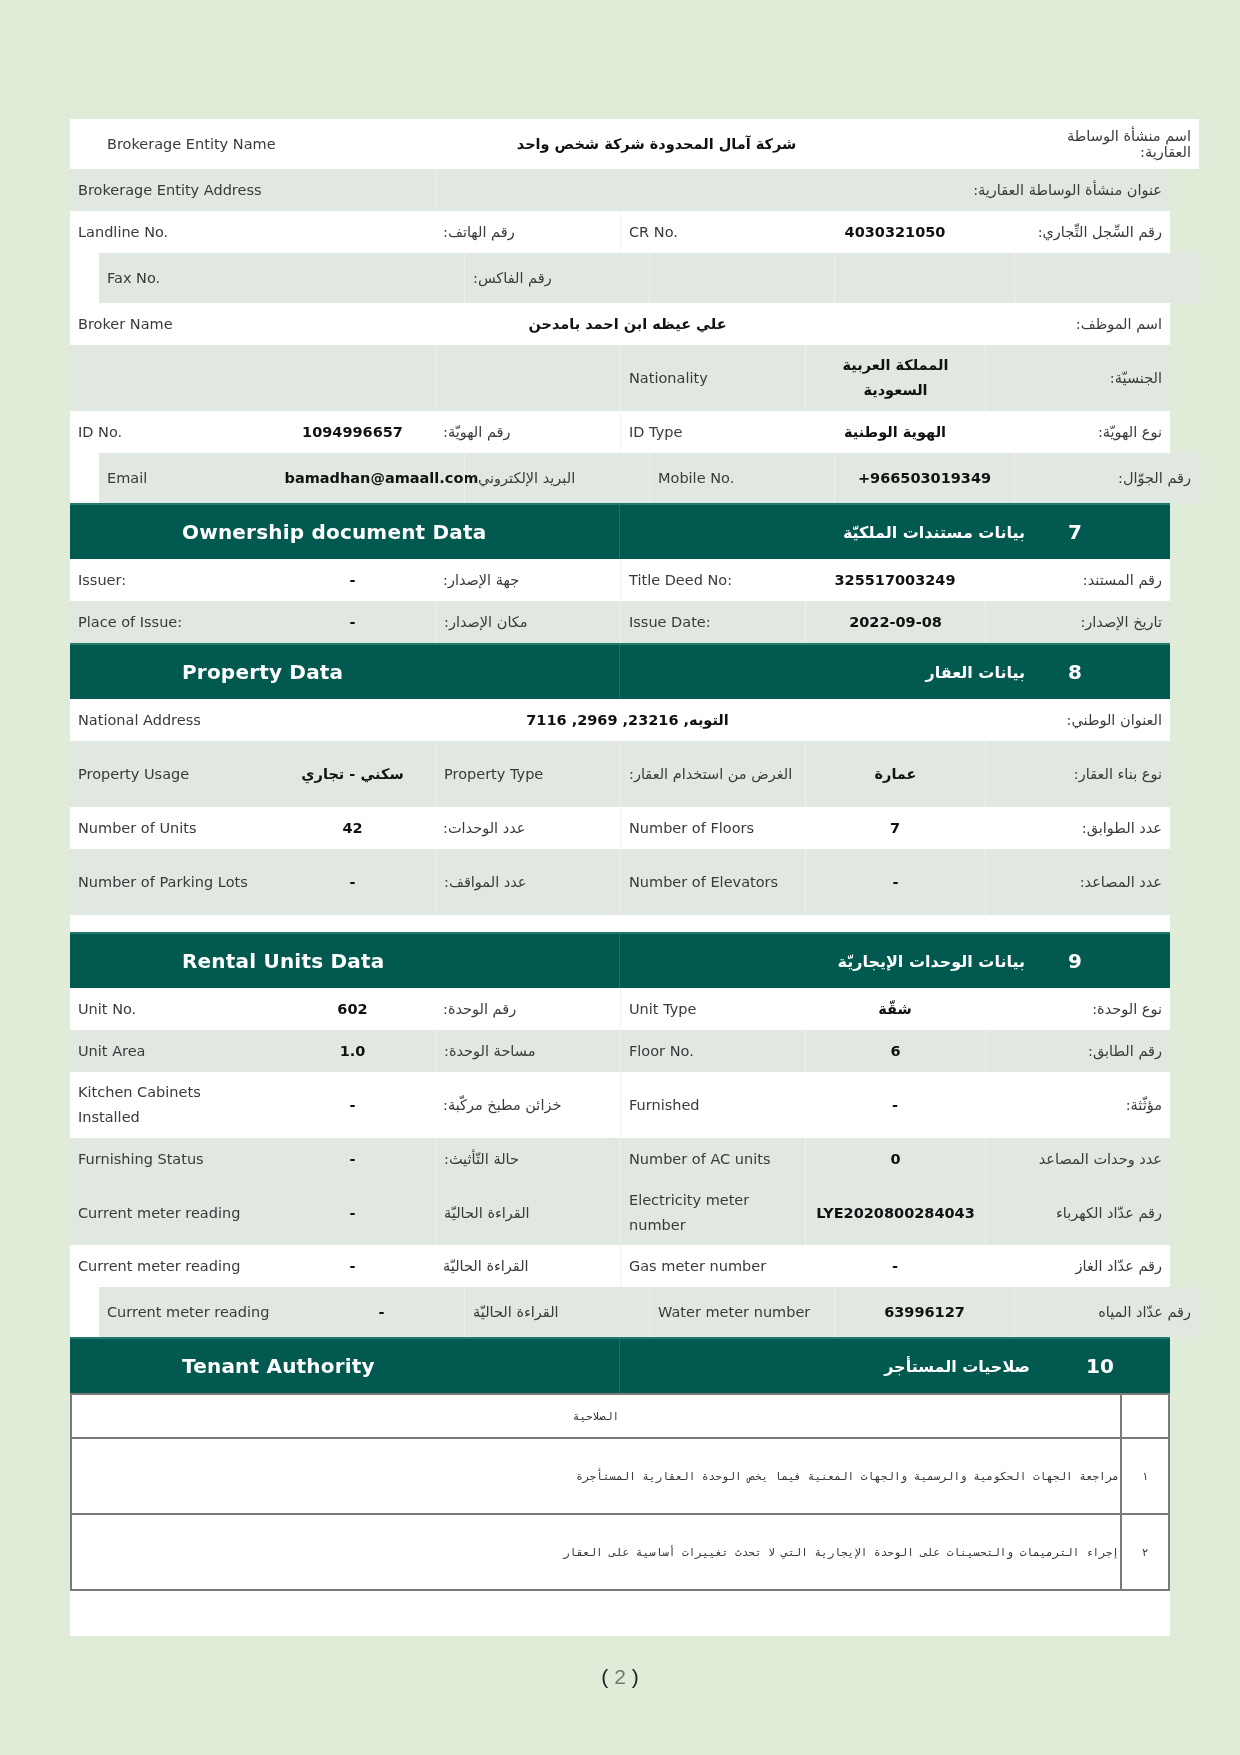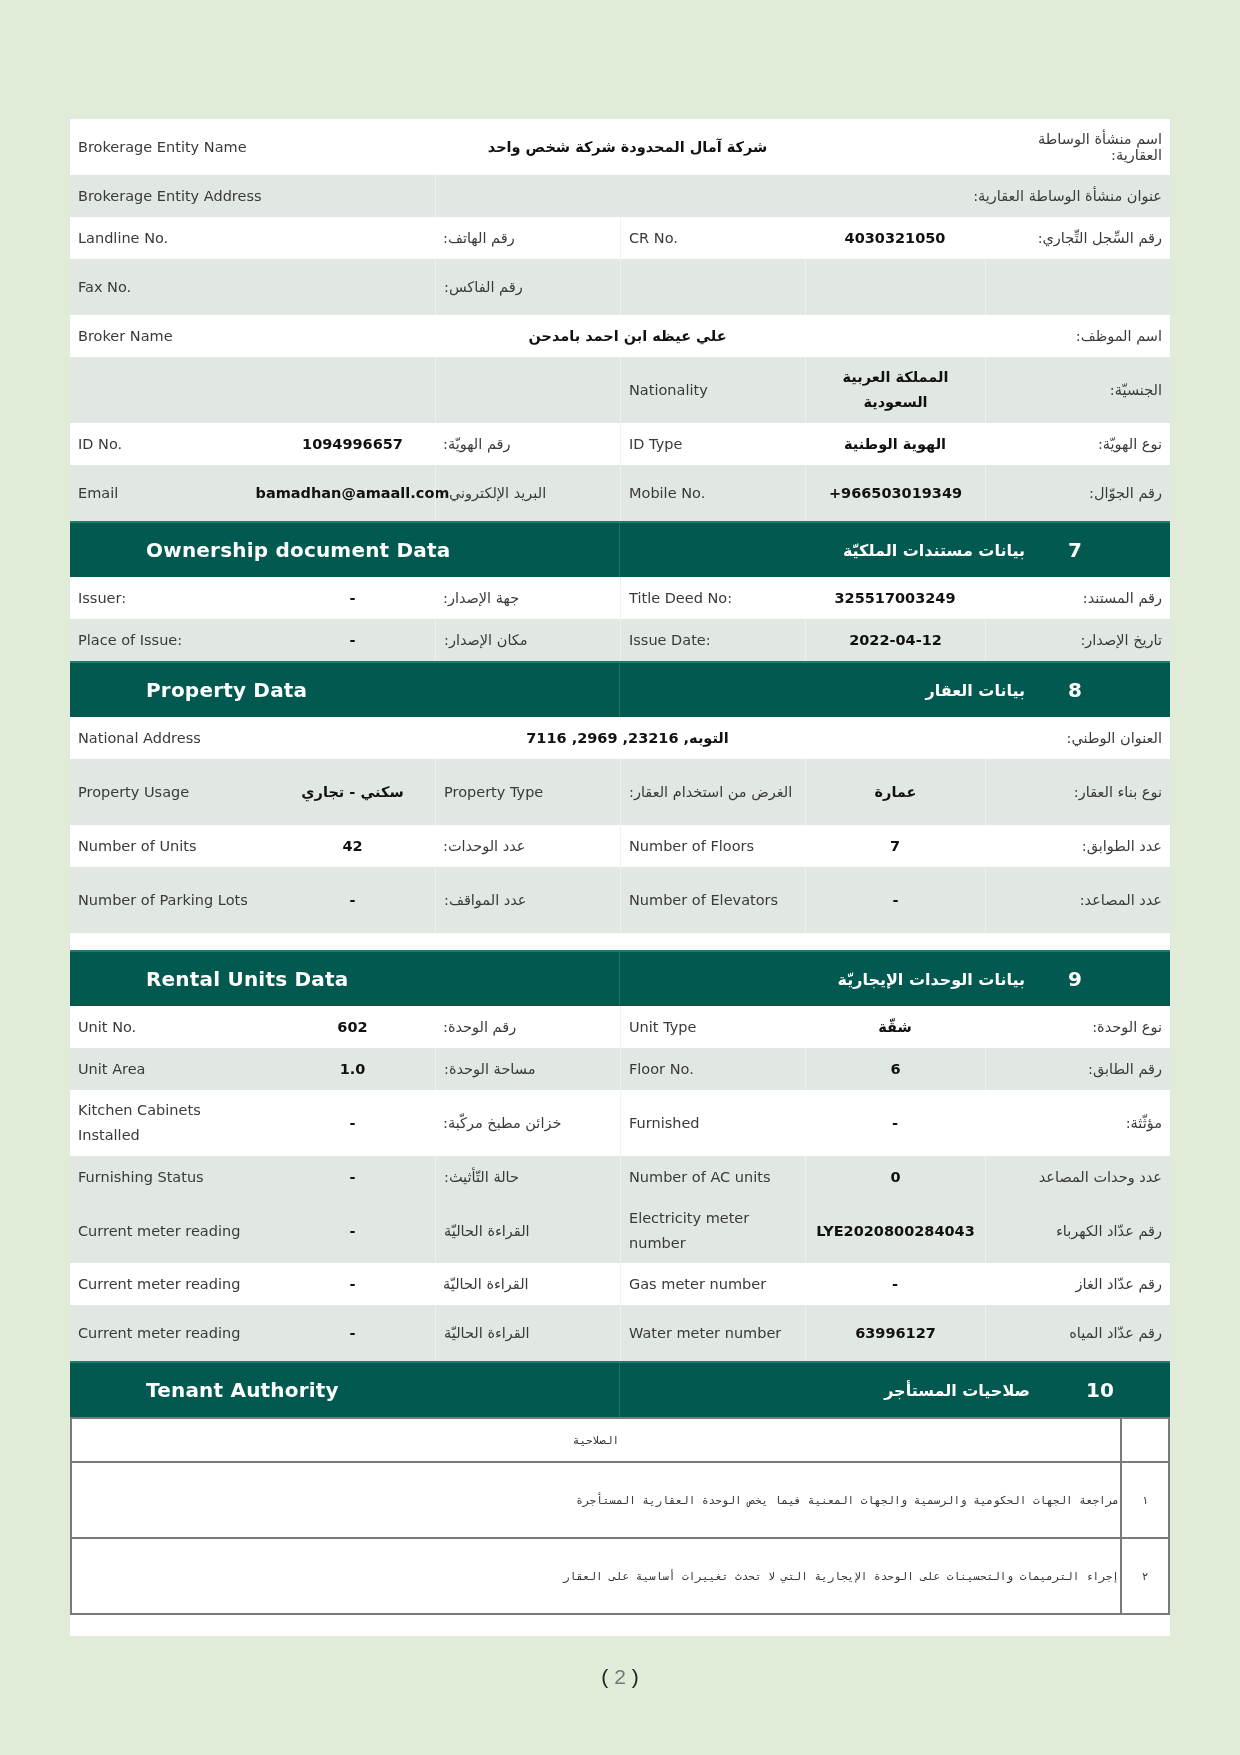--- a/index.html
+++ b/index.html
@@ -14,25 +14,25 @@
   .c3 { width:185px; justify-content:flex-end; direction:rtl; text-align:right; }
   .c4 { width:185px; border-left:1px solid #f0f3f0; }
   .c5 { width:180px; justify-content:center; font-weight:bold; color:#111; text-align:center; }
   .c6 { width:185px; justify-content:flex-start; direction:rtl; text-align:right; }
   .gray .c3, .gray .c4 { border-left:1px solid #eef2ee; }
   .gray .c3 { border-left:1px solid #eef2ee; }
   .divider-l { border-left:1px solid #eef2ee; }
   .wide-val { flex:1; justify-content:center; font-weight:bold; color:#111; direction:rtl; }
   .ar { direction:rtl; }
   .h42 { height:42px; }
-  .h41 { height:56px; }
+  .h41 { height:50px;margin-left:29px; }
   .h66 { height:66px; }
   .h65 { height:65px; }
   .section-header { display:flex; width:1100px; height:56px; background:#02594f; color:#fff; border-top:2px solid #1f7b6b; box-sizing:border-box; }
-  .sh-left { width:550px; border-right:1px solid #1f7264; display:flex; align-items:center; padding-left:76px; box-sizing:border-box; font-size:20px; font-weight:bold; letter-spacing:0.2px; }
+  .sh-left { width:550px; border-right:1px solid #1f7264; display:flex; align-items:center; padding-left:112px; box-sizing:border-box; font-size:20px; font-weight:bold; letter-spacing:0.2px; }
   .sh-right { width:550px; display:flex; align-items:center; box-sizing:border-box; direction:rtl; }
   .sh-num { width:100px; text-align:center; font-size:20px; font-weight:bold; margin-right:45px; }
   .sh-title { font-size:16px; font-weight:bold; direction:rtl; }
   .spacer { height:17px; background:#ffffff; }
   .auth-table { width:1100px; border-collapse:collapse; direction:rtl; }
   .auth-table td { border:2px solid #7a7a7a; font-size:11px; color:#333;font-family:Liberation Mono, monospace; }
   .auth-num { width:44px; text-align:center; }
   .auth-text { text-align:right; }
   .auth-head td { height:40px; text-align:center; }
   .auth-row td { height:72px; }
@@ -120,21 +120,21 @@
     <div class="cell c3">جهة الإصدار:</div>
     <div class="cell c4">Title Deed No:</div>
     <div class="cell c5">325517003249</div>
     <div class="cell c6">رقم المستند:</div>
   </div>
   <div class="row gray h42">
     <div class="cell c1">Place of Issue:</div>
     <div class="cell c2">-</div>
     <div class="cell c3">مكان الإصدار:</div>
     <div class="cell c4">Issue Date:</div>
-    <div class="cell c5 divider-l">2022-04-12</div>
+    <div class="cell c5 divider-l">2022-09-08</div>
     <div class="cell c6 divider-l">تاريخ الإصدار:</div>
   </div>
 
   <div class="section-header">
     <div class="sh-left">Property Data</div>
     <div class="sh-right">
       <span class="sh-num">8</span>
       <span class="sh-title">بيانات العقار</span>
     </div>
   </div>

